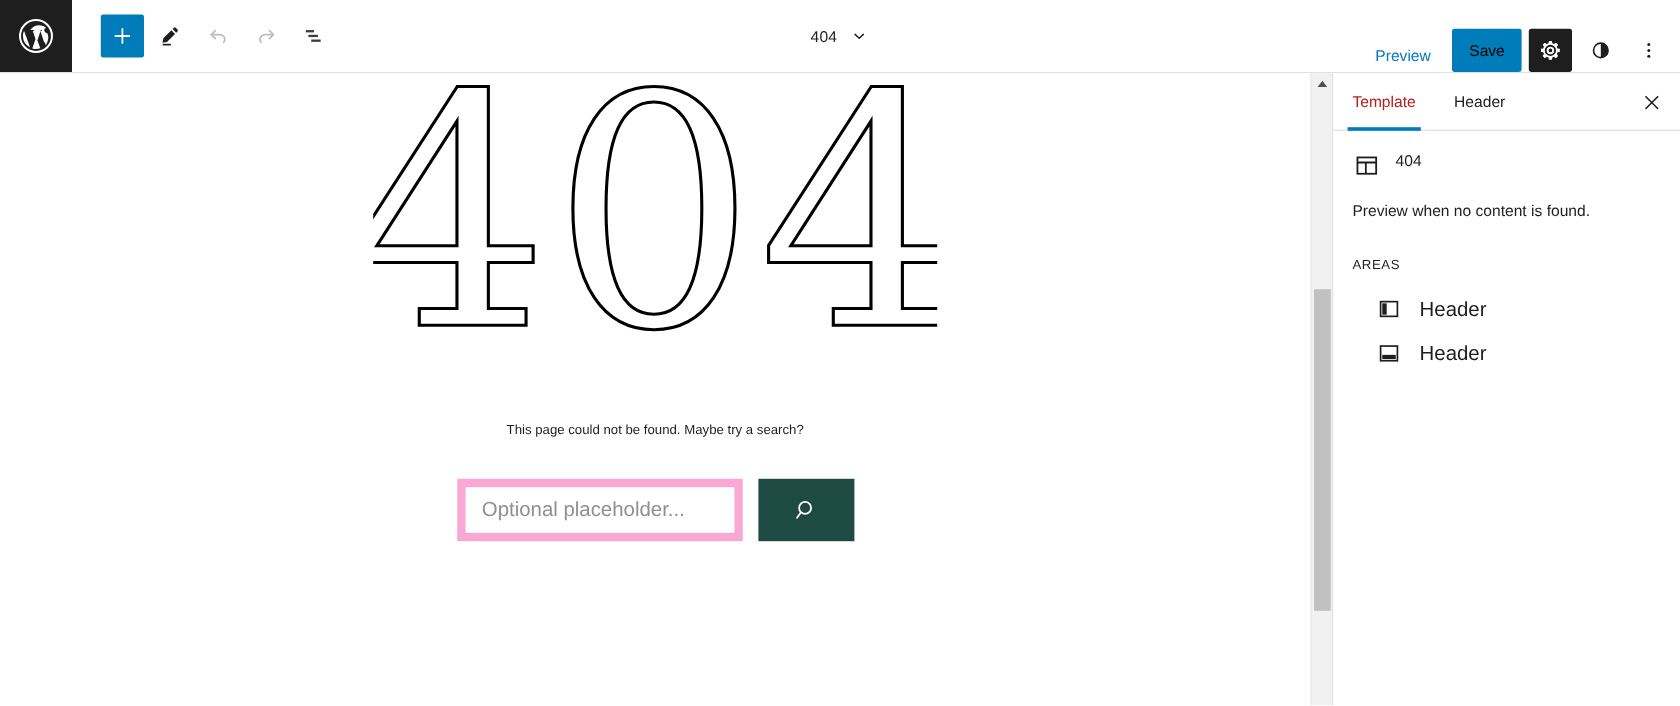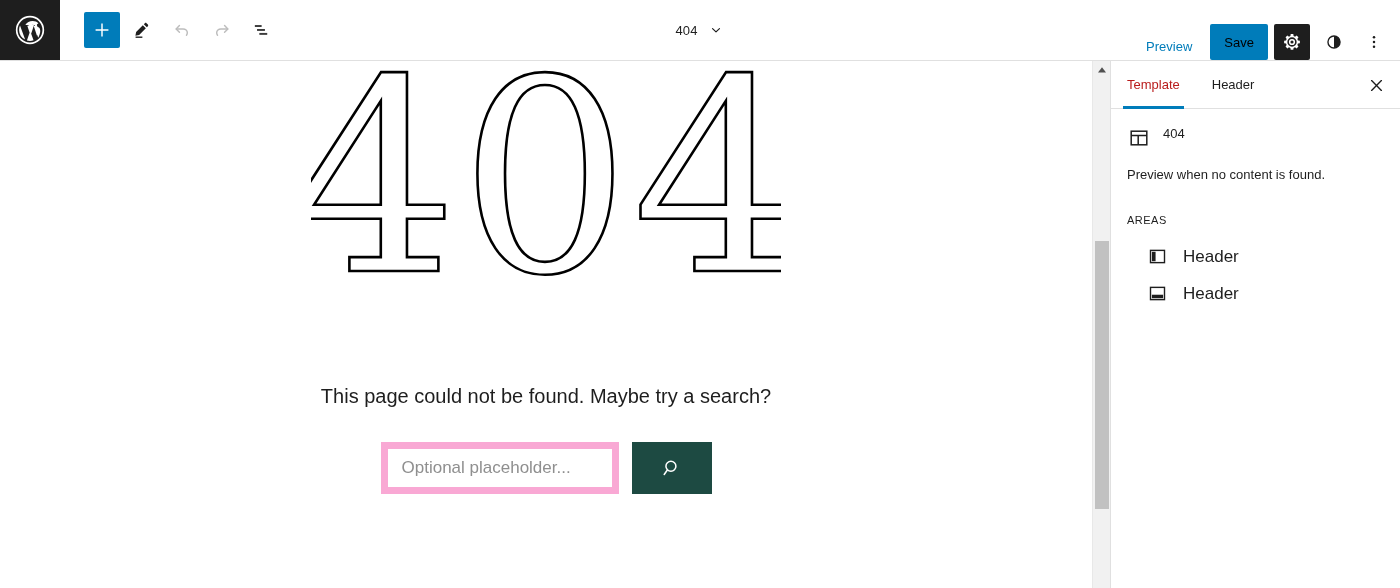--- a/index.html
+++ b/index.html
@@ -103,22 +103,22 @@
     display: flex; flex-direction: column; align-items: center;
   }
   
   .error-code-wrap {
     height: 260px; display: flex; align-items: center; justify-content: center;
     width: 100%;
   }
   .error-code-svg { display: block; }
 
   .error-msg {
-    font-size: 20px; color: #1e1e1e;
-    margin-top: 64px;
+    font-size: 11px; color: #1e1e1e;
+    margin-top: 32px;
     font-family: "Liberation Sans", sans-serif;
   }
   .search-row {
     margin-top: 34px;
     display: flex; align-items: stretch; gap: 13px;
   }
   .search-input {
     width: 238px; height: 52px;
     border: 7px solid #f9a8d4;
     background: #fff;

